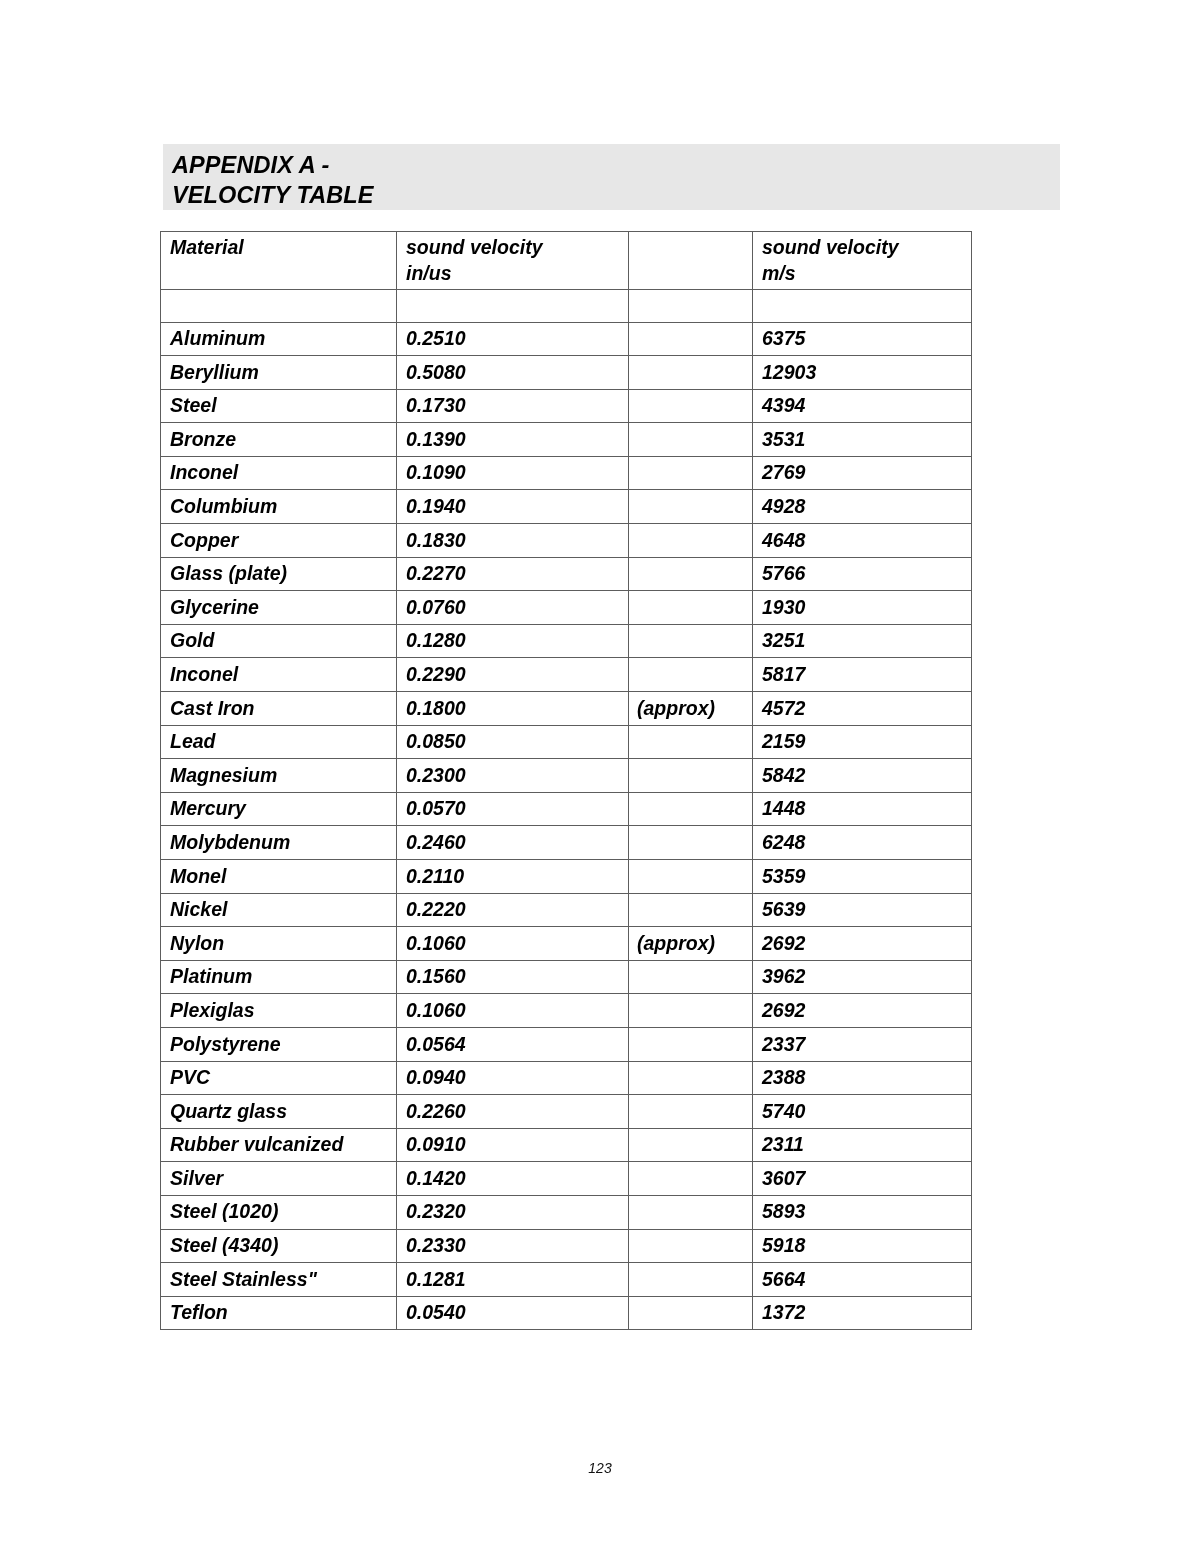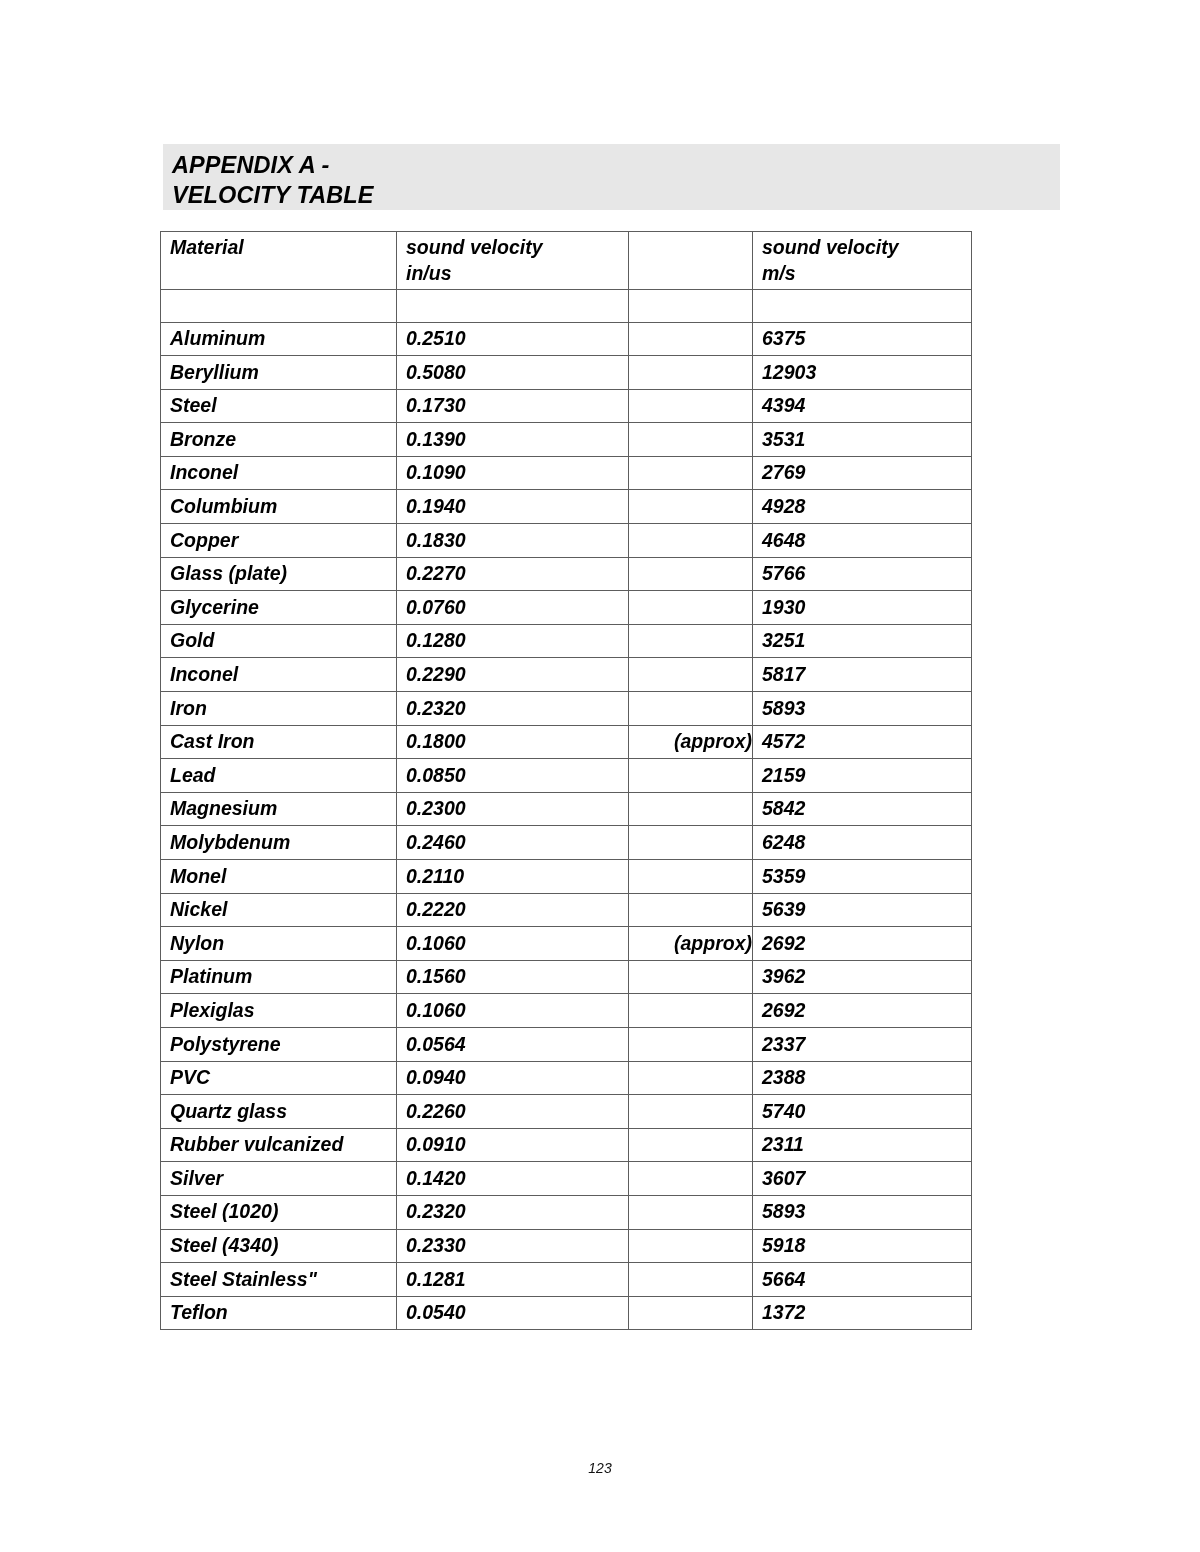--- a/index.html
+++ b/index.html
@@ -87,21 +87,21 @@
   }
 
   .velocity-table tbody tr.data-row td {
     height: 33.6px;
     vertical-align: middle;
     padding-top: 0;
     padding-bottom: 0;
   }
 
   td.col-note {
-    text-align: right;
+    text-align: left;
     padding-left: 8px;
     padding-right: 0;
   }
 
   
   .velocity-table {
     border: 1px solid #2b2b2b;
   }
 
   
@@ -218,44 +218,44 @@
           <td class="col-note"></td>
           <td>3251</td>
         </tr>
         <tr class="data-row">
           <td>Inconel</td>
           <td>0.2290</td>
           <td class="col-note"></td>
           <td>5817</td>
         </tr>
         <tr class="data-row">
-          <td>Iron</td>
-          <td>0.2320</td>
-          <td class="col-note"></td>
-          <td>5893</td>
-        </tr>
-        <tr class="data-row">
           <td>Cast Iron</td>
           <td>0.1800</td>
           <td class="col-note">(approx)</td>
           <td>4572</td>
         </tr>
         <tr class="data-row">
           <td>Lead</td>
           <td>0.0850</td>
           <td class="col-note"></td>
           <td>2159</td>
         </tr>
         <tr class="data-row">
           <td>Magnesium</td>
           <td>0.2300</td>
           <td class="col-note"></td>
           <td>5842</td>
         </tr>
         <tr class="data-row">
+          <td>Mercury</td>
+          <td>0.0570</td>
+          <td class="col-note"></td>
+          <td>1448</td>
+        </tr>
+        <tr class="data-row">
           <td>Molybdenum</td>
           <td>0.2460</td>
           <td class="col-note"></td>
           <td>6248</td>
         </tr>
         <tr class="data-row">
           <td>Monel</td>
           <td>0.2110</td>
           <td class="col-note"></td>
           <td>5359</td>

